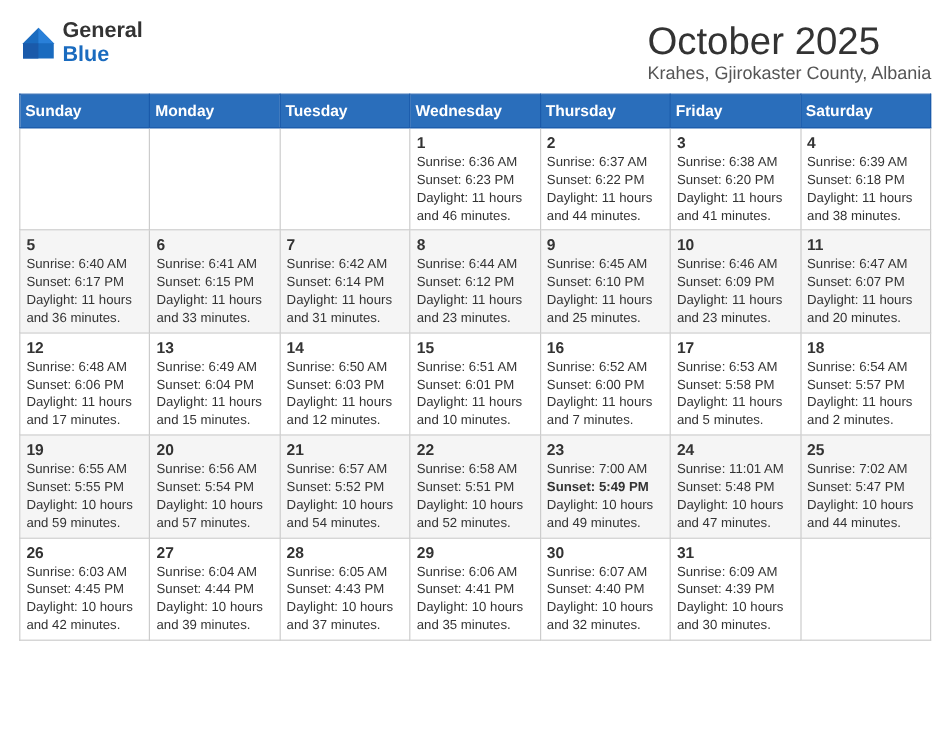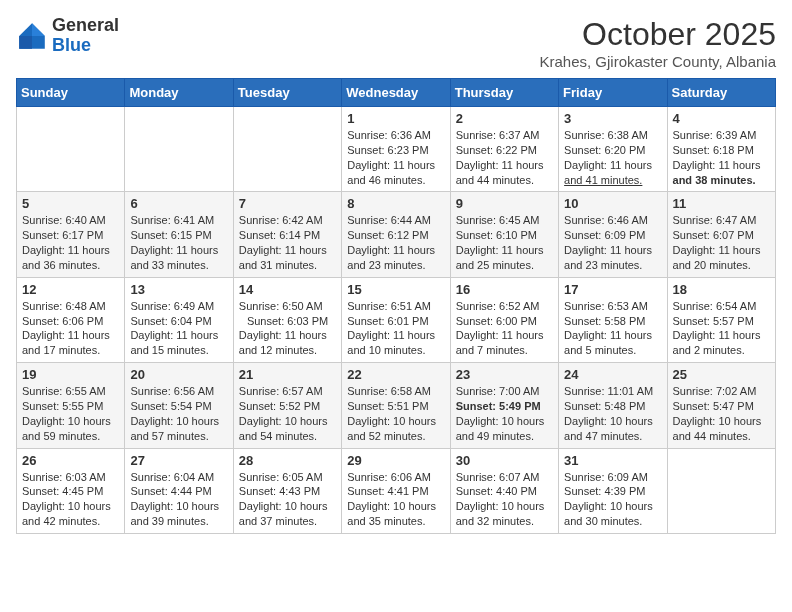--- a/index.html
+++ b/index.html
@@ -26,21 +26,21 @@
       font-weight: bold;
       line-height: 1.1;
     }
     .logo-general { color: #333; }
     .logo-blue { color: #1a6bbf; }
     .logo-icon {
       width: 32px;
       height: 32px;
     }
     .title-block {
-      text-align: right;
+      text-align: left;
     }
     .month-title {
       font-size: 32px;
       color: #333;
       font-weight: normal;
     }
     .location-title {
       font-size: 15px;
       color: #555;
     }
@@ -133,28 +133,28 @@
           <span style="display: block; line-height: 1.35;">Sunrise: 6:37 AM</span>
           <span style="display: block; line-height: 1.35;">Sunset: 6:22 PM</span>
           <span style="display: block; line-height: 1.35;">Daylight: 11 hours</span>
           <span style="display: block; line-height: 1.35;">and 44 minutes.</span>
         </td>
         <td>
           <span class="day-number">3</span>
           <span style="display: block; line-height: 1.35;">Sunrise: 6:38 AM</span>
           <span style="display: block; line-height: 1.35;">Sunset: 6:20 PM</span>
           <span style="display: block; line-height: 1.35;">Daylight: 11 hours</span>
-          <span style="display: block; line-height: 1.35; text-decoration: underline;">and 41 minutes.</span>
+          <span style="display: block; line-height: 1.35;">and 41 minutes.</span>
         </td>
         <td>
           <span class="day-number">4</span>
           <span style="display: block; line-height: 1.35;">Sunrise: 6:39 AM</span>
           <span style="display: block; line-height: 1.35;">Sunset: 6:18 PM</span>
           <span style="display: block; line-height: 1.35;">Daylight: 11 hours</span>
-          <span style="display: block; line-height: 1.35; font-weight: bold;">and 38 minutes.</span>
+          <span style="display: block; line-height: 1.35;">and 38 minutes.</span>
         </td>
       </tr>
       <tr>
         <td>
           <span class="day-number">5</span>
           <span style="display: block; line-height: 1.35;">Sunrise: 6:40 AM</span>
           <span style="display: block; line-height: 1.35;">Sunset: 6:17 PM</span>
           <span style="display: block; line-height: 1.35;">Daylight: 11 hours</span>
           <span style="display: block; line-height: 1.35;">and 36 minutes.</span>
         </td>
@@ -212,21 +212,21 @@
         <td>
           <span class="day-number">13</span>
           <span style="display: block; line-height: 1.35;">Sunrise: 6:49 AM</span>
           <span style="display: block; line-height: 1.35;">Sunset: 6:04 PM</span>
           <span style="display: block; line-height: 1.35;">Daylight: 11 hours</span>
           <span style="display: block; line-height: 1.35;">and 15 minutes.</span>
         </td>
         <td>
           <span class="day-number">14</span>
           <span style="display: block; line-height: 1.35;">Sunrise: 6:50 AM</span>
-          <span style="display: block; line-height: 1.35; text-align: center;">Sunset: 6:03 PM</span>
+          <span style="display: block; line-height: 1.35;">Sunset: 6:03 PM</span>
           <span style="display: block; line-height: 1.35;">Daylight: 11 hours</span>
           <span style="display: block; line-height: 1.35;">and 12 minutes.</span>
         </td>
         <td>
           <span class="day-number">15</span>
           <span style="display: block; line-height: 1.35;">Sunrise: 6:51 AM</span>
           <span style="display: block; line-height: 1.35;">Sunset: 6:01 PM</span>
           <span style="display: block; line-height: 1.35;">Daylight: 11 hours</span>
           <span style="display: block; line-height: 1.35;">and 10 minutes.</span>
         </td>

